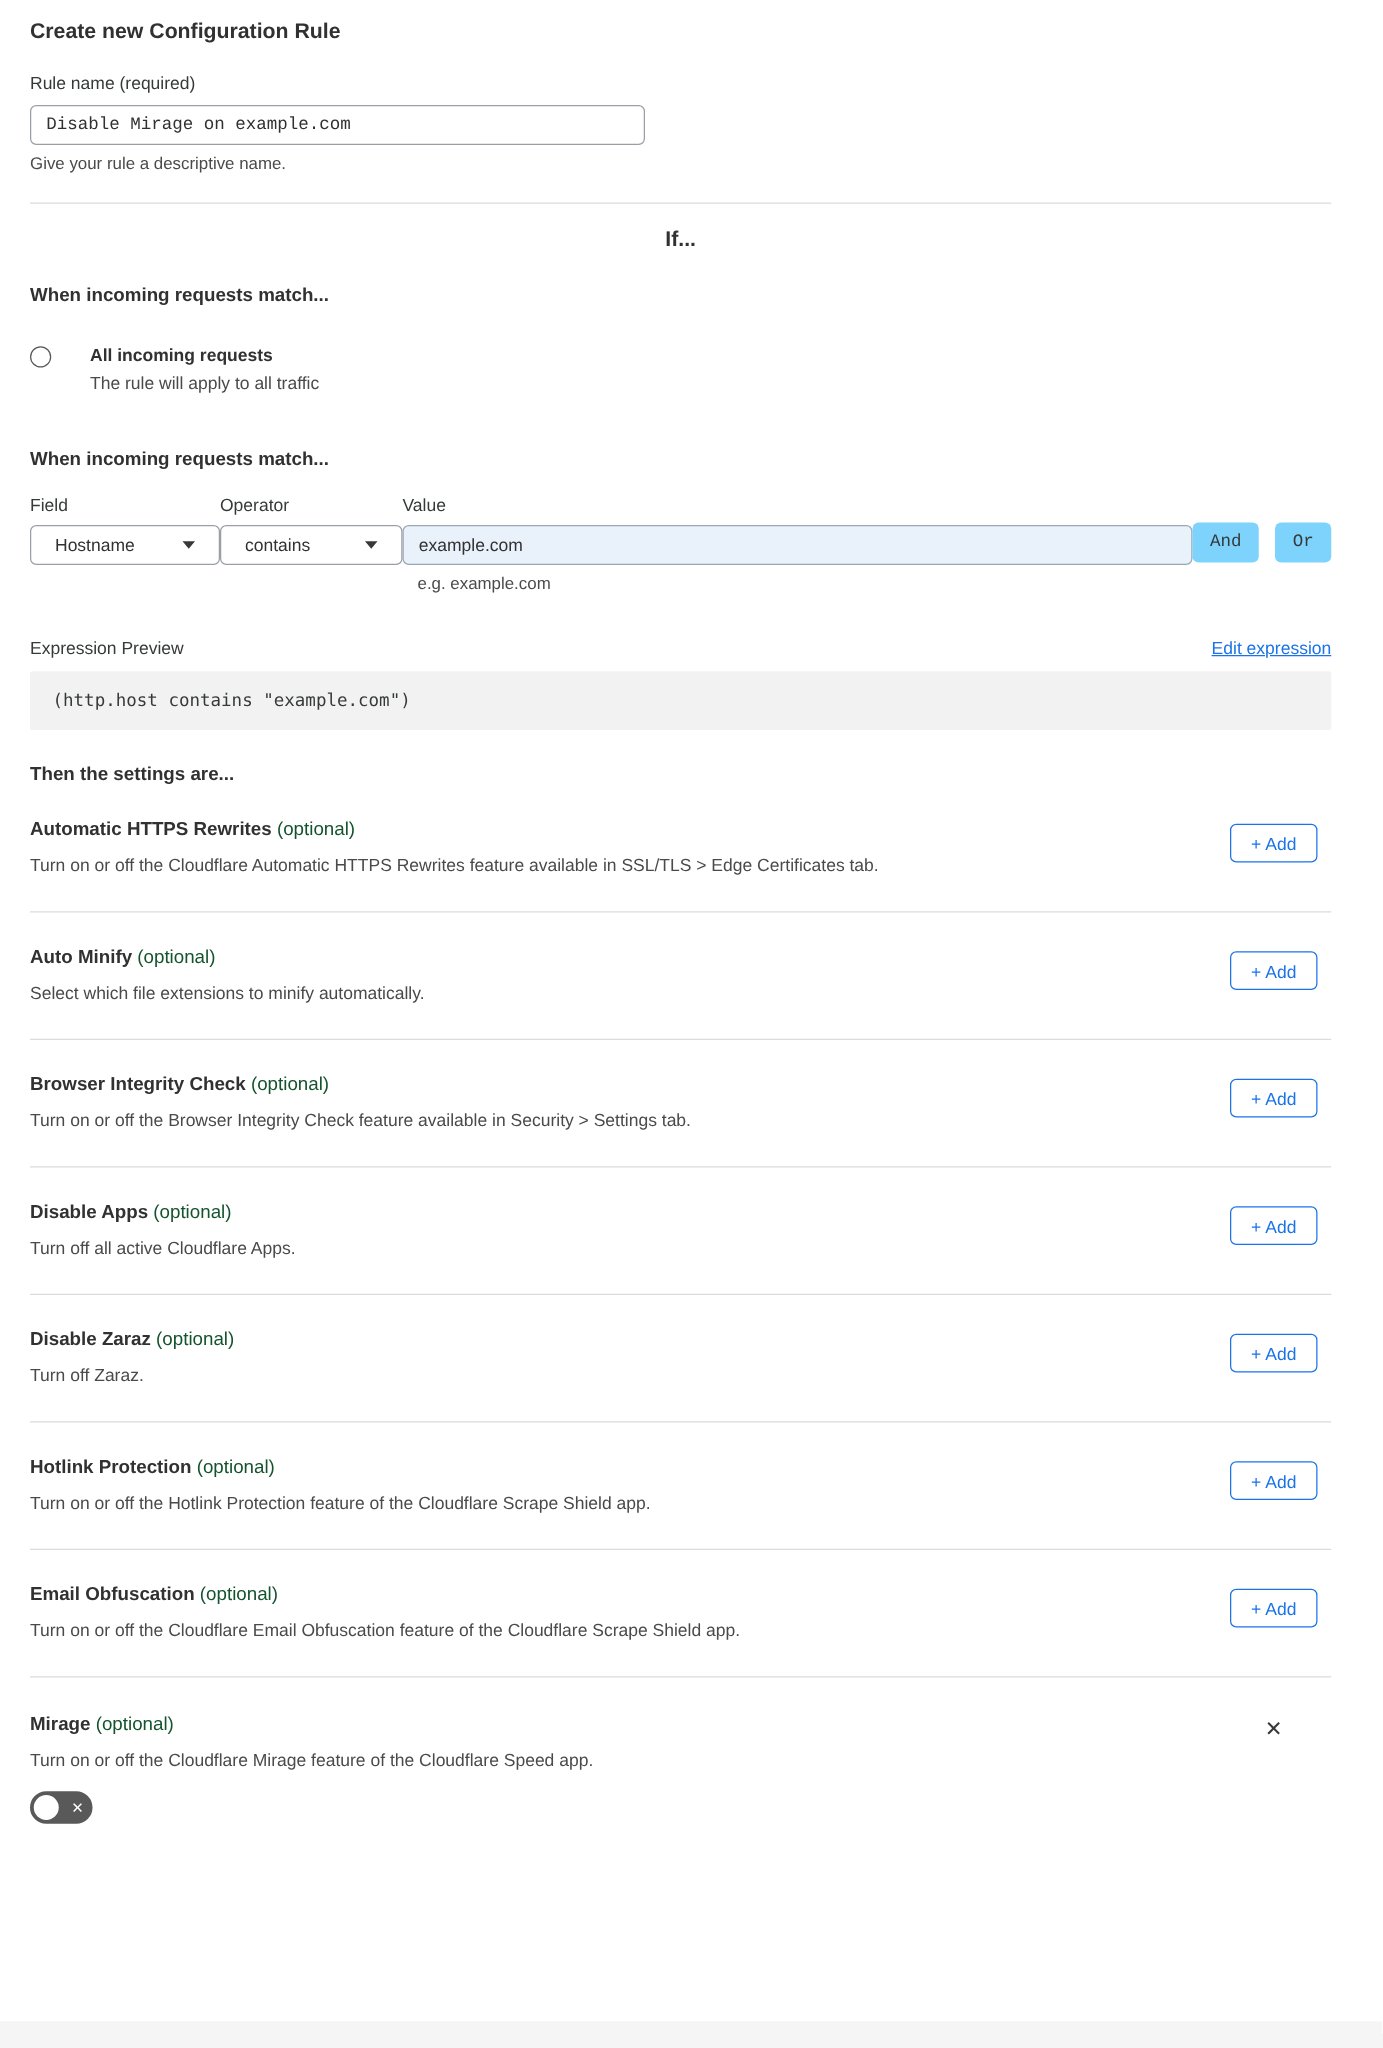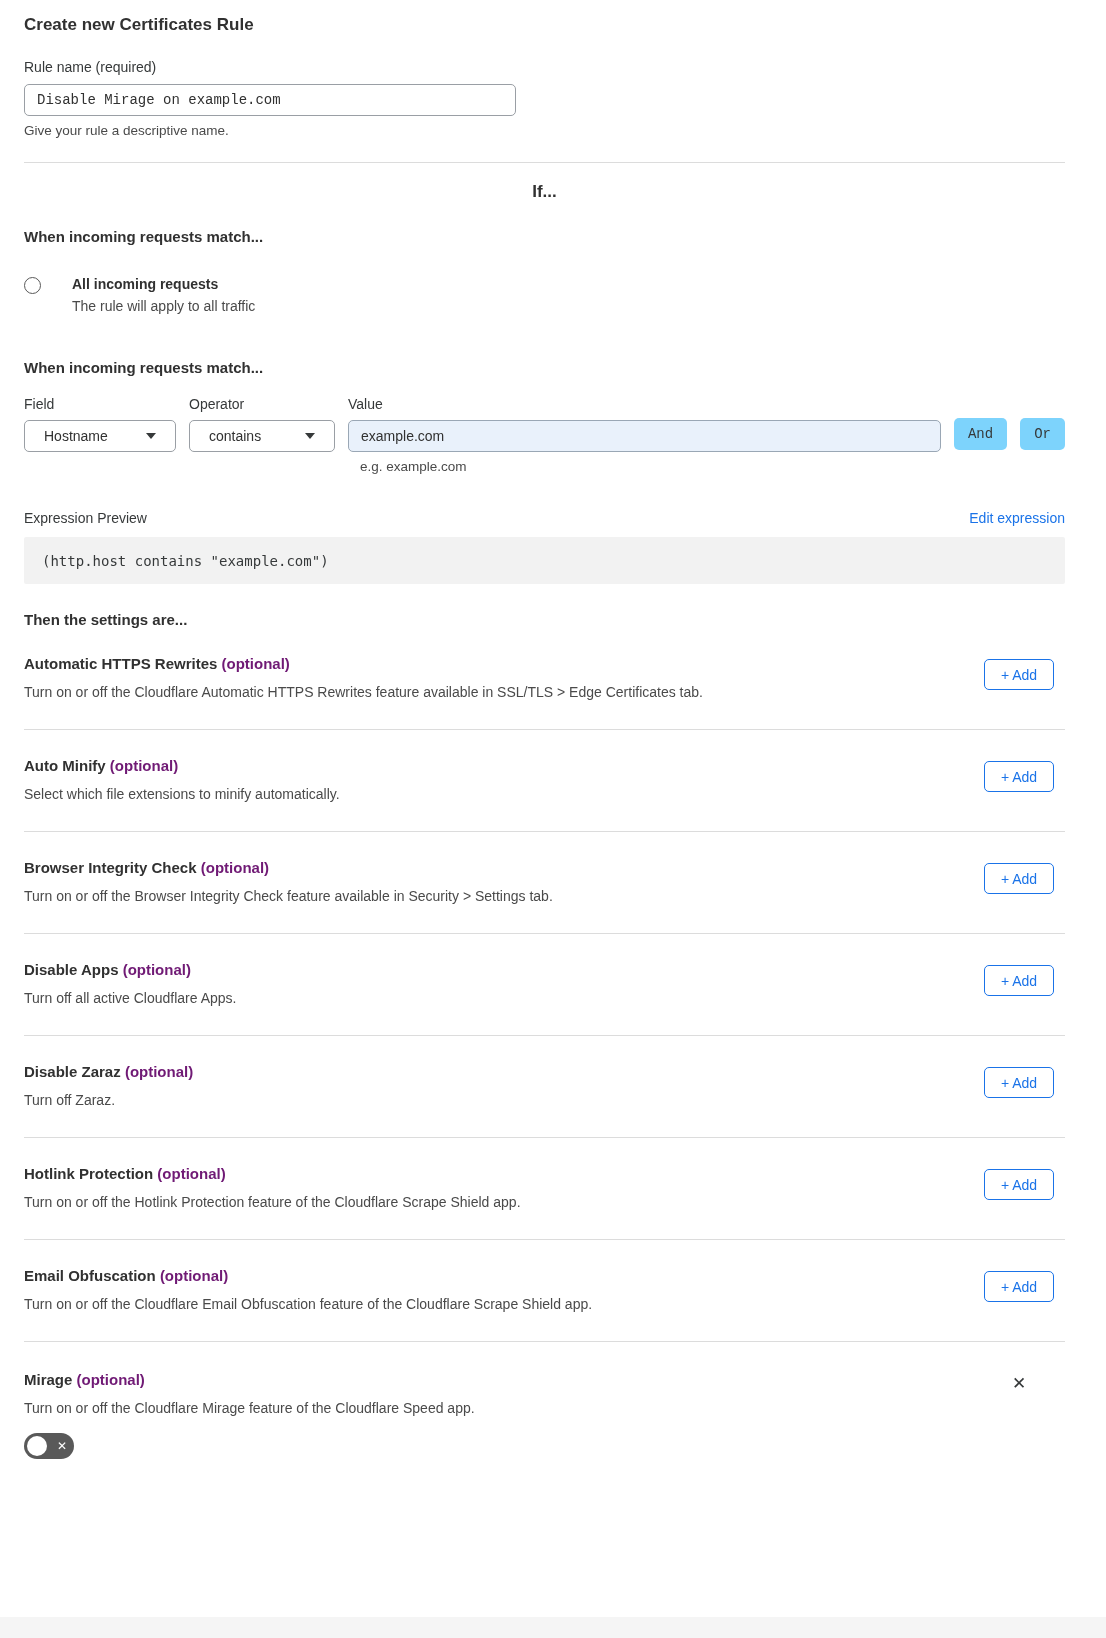--- a/index.html
+++ b/index.html
@@ -34,21 +34,21 @@
            background:#fff; flex:none; margin-top:1px; position:relative; cursor:pointer; }
   .radio.selected { border-color:#36393a; }
   .radio.selected::after {
     content:""; position:absolute; left:50%; top:50%; transform:translate(-50%,-50%);
     width:9px; height:9px; border-radius:50%; background:#36393a;
   }
   .radio-label { font-size:14px; font-weight:bold; color:#313131; }
   .radio-desc { margin-top:6px; font-size:14px; font-weight:normal; color:#4a4a4a; }
 
   .builder-heading { margin-top:45px; font-size:15px; font-weight:bold; }
-  .builder-row { margin-top:20px; display:flex; gap:13px; align-items:flex-start; }
+  .builder-row { margin-top:20px; display:flex; align-items:flex-start; }
   .builder-col .field-label { display:block; margin-bottom:8px; }
   .control { height:32px; border:1px solid #9a9fa5; border-radius:5px; background:#fff;
              display:flex; align-items:center; padding:0 19px; font-size:14px; color:#313131; }
   .select { justify-content:space-between; cursor:pointer; }
   .select .chev { width:0; height:0; border-left:5px solid transparent;
                   border-right:5px solid transparent; border-top:6px solid #36393a; margin-left:10px; }
   .col-field { width:152px; }
   .col-op { width:146px; }
   .col-value { flex:1; }
   .value-input {
@@ -56,32 +56,32 @@
     background:#e9f1fb; font-family:"Liberation Sans", sans-serif; font-size:14px; color:#313131; outline:none;
   }
   .value-hint { margin-top:7px; font-size:13.5px; color:#4a4a4a;margin-left:12px; }
   .andor { display:flex; gap:13px; margin-top:22px; }
   .gray-btn {
     height:32px; padding:0 14px; border:none; border-radius:5px; background:#7dd3fc;
     font-family:Liberation Mono, monospace; font-size:14px; color:#36393a; cursor:pointer;
   }
 
   .preview-row { margin-top:36px; display:flex; justify-content:space-between; align-items:baseline; }
-  .link { font-size:14px; cursor:pointer; }
+  .link { font-size:14px; text-decoration:underline; cursor:pointer; }
   .code-box {
     margin-top:11px; height:47px; background:#f2f2f2; border-radius:2px;
     display:flex; align-items:center; padding:0 18px;
     font-family:"DejaVu Sans Mono", monospace; font-size:14px; color:#36393a;
   }
 
   .settings-heading { margin-top:27px; font-size:15px; font-weight:bold; }
 
   .setting-row { display:flex; justify-content:space-between; align-items:flex-start; padding-top:27px; }
   .setting-title { font-size:15px; font-weight:bold; color:#313131; }
-  .setting-title .optional { font-weight:bold; color:#701a75; }
+  .setting-title .optional { font-weight:normal; color:#14532d; }
   .setting-desc { margin-top:12px; font-size:14px; color:#4a4a4a; padding-bottom:29px; }
   .btn-col { width:92px; flex:none; display:flex; justify-content:center; margin-top:4px; }
   .add-btn {
     width:70px; height:31px; background:#fff; border:1px solid; border-radius:5px;
     font-family:"Liberation Sans", sans-serif; font-size:14px; cursor:pointer;
   }
   .settings-list .divider { margin-top:0; }
 
   .close-icon { font-size:17px; color:#36393a; line-height:1; cursor:pointer; font-weight:normal; }
 
@@ -97,21 +97,21 @@
     position:absolute; right:7px; top:50%; transform:translateY(-50%);
     color:#ffffff; font-size:12px; line-height:1;
   }
   .footer-strip { position:absolute; left:0; bottom:0; width:1106px; height:21px; background:#f5f5f5; }
 </style>
 </head>
 <body>
 
 <div class="content">
 
-  <h1 class="page-title">Create new Certificates Rule</h1>
+  <h1 class="page-title">Create new Configuration Rule</h1>
 
   <div class="rule-name-block">
     <label class="field-label">Rule name (required)</label>
     <input class="text-input" type="text" value="Disable Mirage on example.com" style="">
     <div class="help-text">Give your rule a descriptive name.</div>
   </div>
 
   <hr class="divider">
 
   <h2 class="if-heading">If...</h2>

